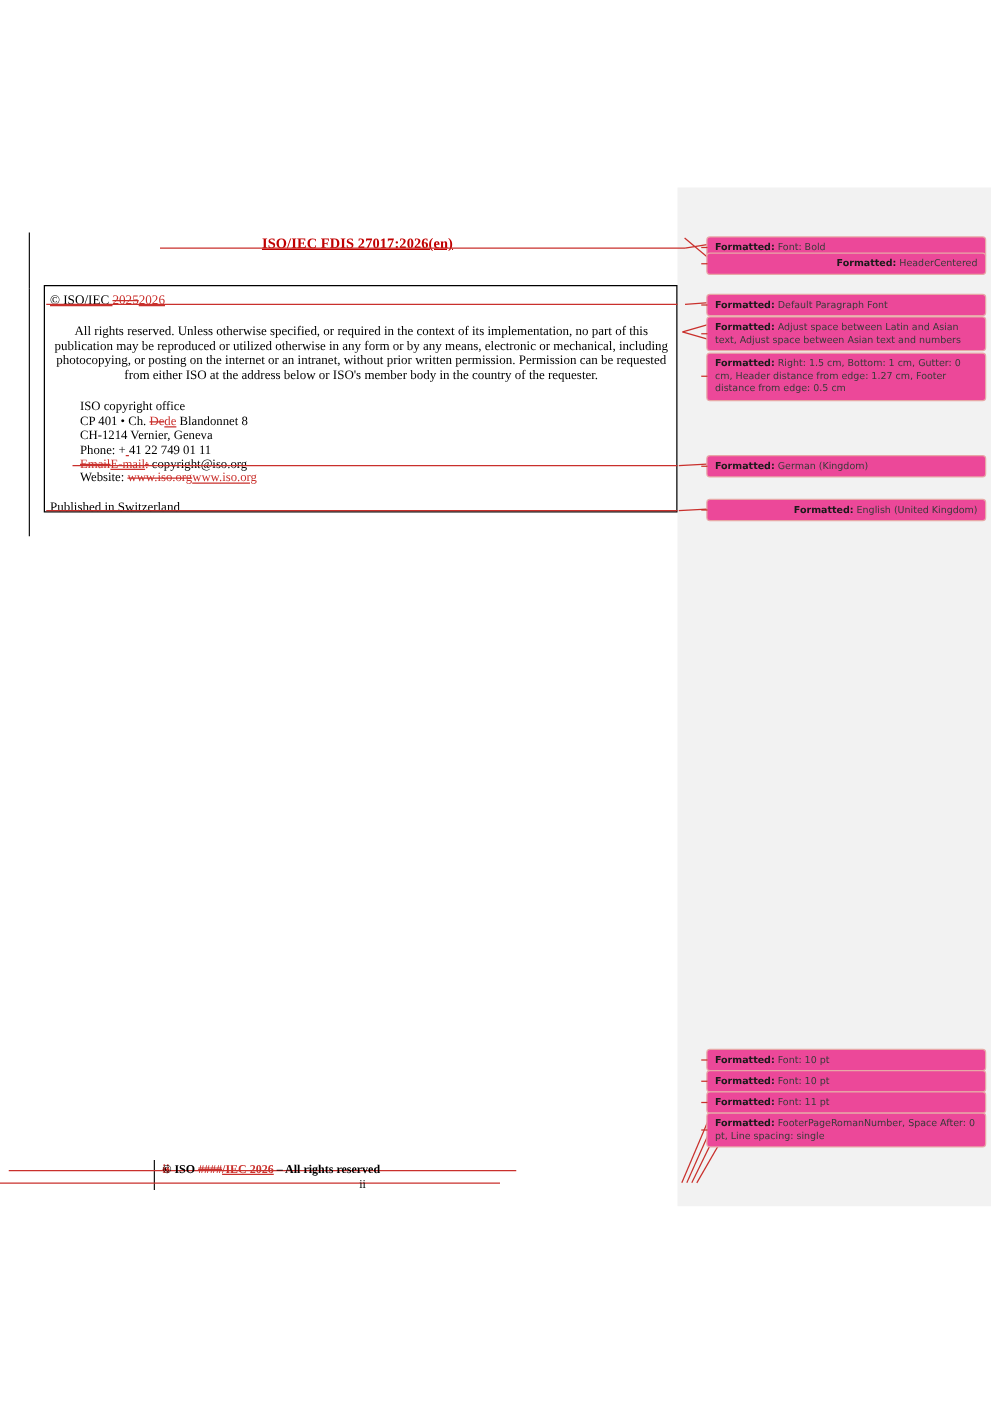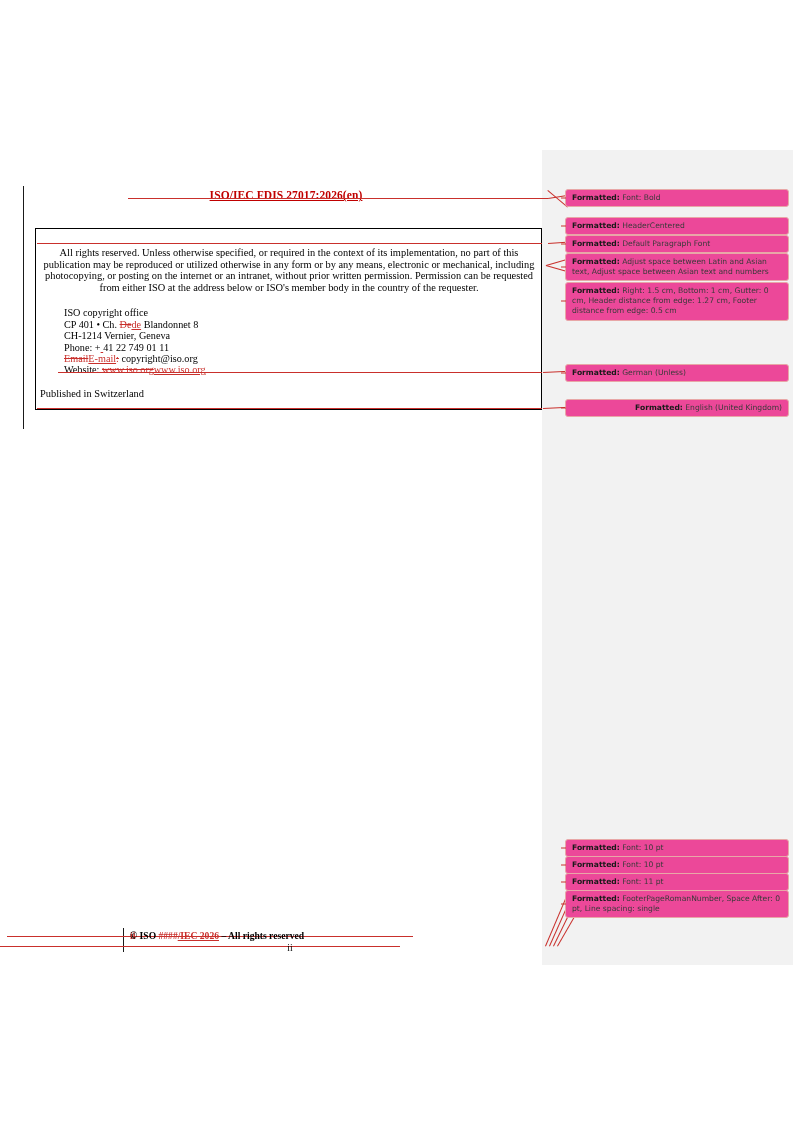--- a/index.html
+++ b/index.html
@@ -159,20 +159,23 @@
   <div class="change-bar cb3"></div>
 
   <div class="doc-header">
     <span class="title">ISO/IEC FDIS 27017:2026(en)</span>
   </div>
   <div class="hdr-rule"></div>
 
   <div class="copy-box">
     <div class="copy-inner">
 
+      <div class="copyline">
+        <span class="kept">© ISO/IEC </span><span class="del">2025</span><span class="ins">2026</span>
+      </div>
 
       <div class="para">All rights reserved. Unless otherwise specified, or required in the context of its implementation, no part of this publication may be reproduced or utilized otherwise in any form or by any means, electronic or mechanical, including photocopying, or posting on the internet or an intranet, without prior written permission. Permission can be requested from either ISO at the address below or ISO's member body in the country of the requester.</div>
 
       <div class="addr">
         <div>ISO copyright office</div>
         <div><span>CP 401 • Ch. </span><span class="del">De</span><span class="ins">de</span><span> Blandonnet 8</span></div>
         <div>CH-1214 Vernier, Geneva</div>
         <div><span>Phone: +</span><span class="ins"> </span><span>41 22 749 01 11</span></div>
         <div><span class="del">Email</span><span class="ins">E-mail</span><span class="del">:</span><span> copyright@iso.org</span></div>
         <div><span>Website: </span><span class="del">www.iso.org</span><span class="ins">www.iso.org</span></div>
@@ -196,21 +199,21 @@
   <div class="leader" style="left:545px;top:946px;width:109px;transform:rotate(-67deg);"></div>
   <div class="leader" style="left:549px;top:946px;width:95px;transform:rotate(-66deg);"></div>
   <div class="leader" style="left:553px;top:946px;width:80px;transform:rotate(-64deg);"></div>
   <div class="leader" style="left:557px;top:946px;width:62px;transform:rotate(-60deg);"></div>
 
   <div class="callout" style="top:189px;">
     <span class="lbl">Formatted:</span>
     <span>Font: Bold</span>
   </div>
 
-  <div class="callout" style="top:217px;">
+  <div class="callout" style="top:202px;text-align:right;">
     <span class="lbl">Formatted:</span>
     <span>HeaderCentered</span>
   </div>
 
   <div class="callout" style="top:235px;">
     <span class="lbl">Formatted:</span>
     <span>Default Paragraph Font</span>
   </div>
 
   <div class="callout" style="top:253px;">
@@ -218,21 +221,21 @@
     <span>Adjust space between Latin and Asian text, Adjust space between Asian text and numbers</span>
   </div>
 
   <div class="callout" style="top:282px;">
     <span class="lbl">Formatted:</span>
     <span>Right:  1.5 cm, Bottom:  1 cm, Gutter:  0 cm, Header distance from edge:  1.27 cm, Footer distance from edge:  0.5 cm</span>
   </div>
 
   <div class="callout" style="top:364px;">
     <span class="lbl">Formatted:</span>
-    <span>German (Unless)</span>
+    <span>German (Kingdom)</span>
   </div>
 
   <div class="callout" style="top:399px;text-align:right;">
     <span class="lbl">Formatted:</span>
     <span>English (United Kingdom)</span>
   </div>
 
   <div class="callout" style="top:839px;">
     <span class="lbl">Formatted:</span>
     <span>Font: 10 pt</span>

